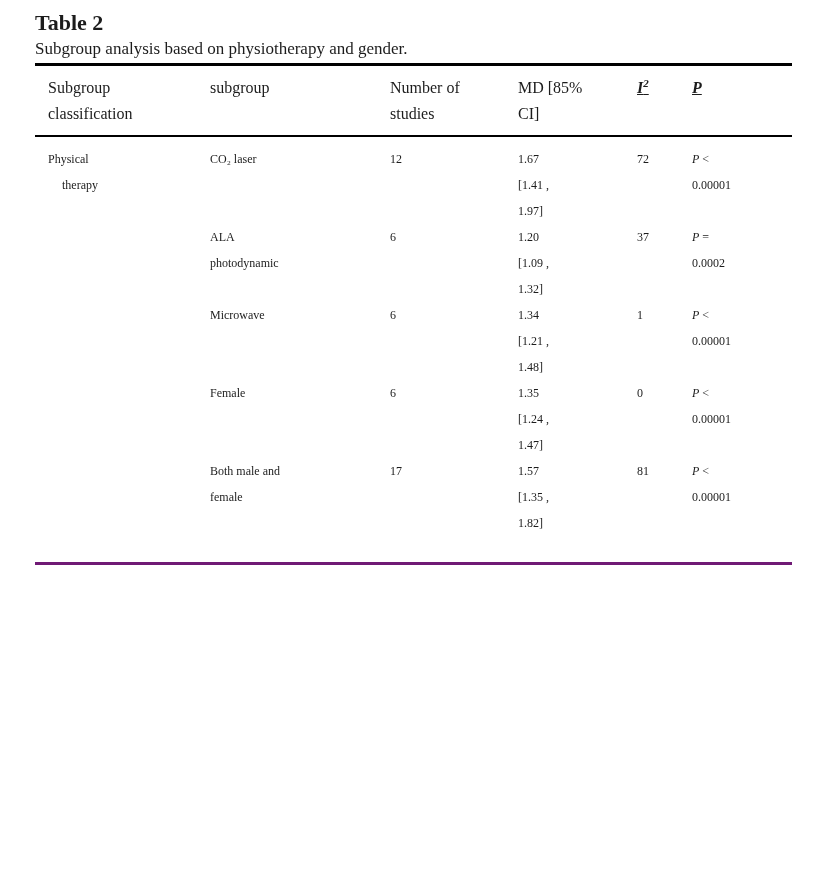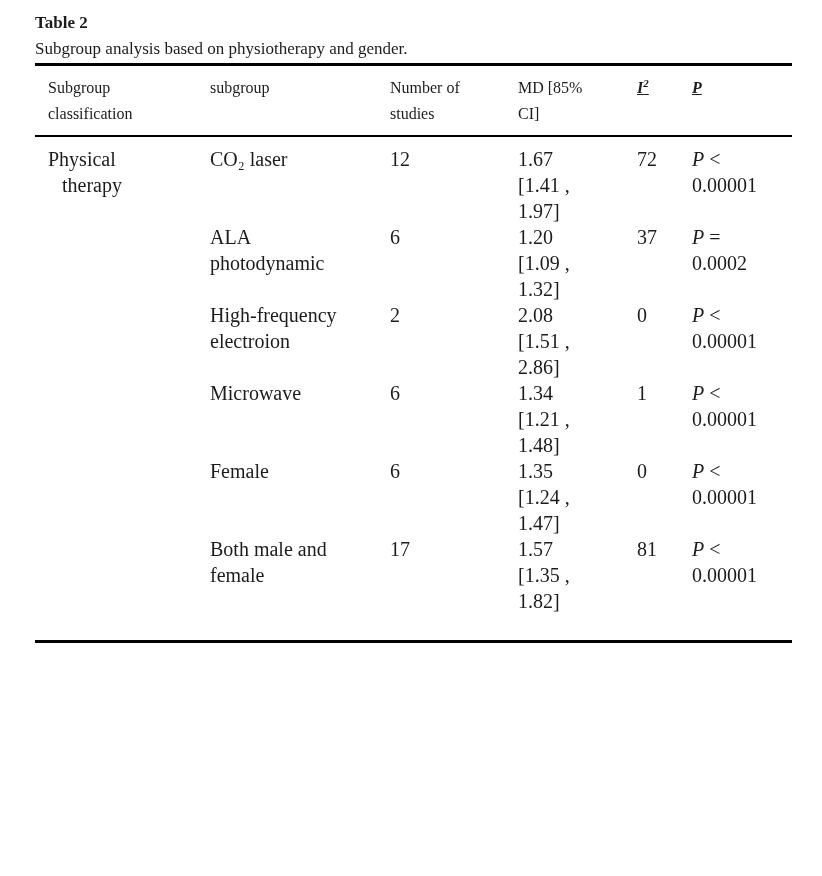--- a/index.html
+++ b/index.html
@@ -5,45 +5,45 @@
   * { margin: 0; padding: 0; box-sizing: border-box; }
   html, body {
     width: 822px; height: 876px;
     background: #ffffff;
     font-family: "Liberation Serif", "DejaVu Serif", serif;
     color: #1c1c1c;
     overflow: hidden;
   }
   .page { padding: 10px 0 0 35px; }
   .tbl-title {
-    font-size: 17px; font-weight: bold; line-height: 26px;
+    font-size: 22px; font-weight: bold; line-height: 26px;
   }
   .tbl-caption {
     font-size: 17px; line-height: 26px; margin-bottom: 1px;
   }
   table.data {
     width: 757px;
     border-collapse: collapse;
     table-layout: fixed;
     border-top: 3px solid #000;
-    border-bottom: 3px solid #000000;
+    border-bottom: 3px solid #701a75;
   }
   thead th {
     font-weight: normal;
     text-align: left;
     vertical-align: top;
     font-size: 16px;
     line-height: 26px;
     padding: 9px 4px 8px 0;
     border-bottom: 2px solid #000;
     white-space: pre-line;
   }
   tbody td {
     vertical-align: top;
-    font-size: 20px;
+    font-size: 12px;
     line-height: 26px;
     padding: 0 4px 0 0;
     white-space: pre-line;
   }
   tbody tr:first-child td { padding-top: 9px; }
   tbody tr:last-child td { padding-bottom: 26px; }
   th:first-child, td:first-child { padding-left: 13px; }
   td.hang { padding-left: 27px; text-indent: -14px; }
   th.hang-h { padding-left: 13px; }
   .bi { font-weight: bold; font-style: italic; text-decoration: underline; }
@@ -99,32 +99,20 @@
         <td>6</td>
         <td>1.20
 [1.09 ,
 1.32]</td>
         <td>37</td>
         <td><span class="it">P</span><span> =
 0.0002</span></td>
       </tr>
       <tr>
         <td class="hang"></td>
-        <td>High-frequency
-electroion</td>
-        <td>2</td>
-        <td>2.08
-[1.51 ,
-2.86]</td>
-        <td>0</td>
-        <td><span class="it">P</span><span> &lt;
-0.00001</span></td>
-      </tr>
-      <tr>
-        <td class="hang"></td>
         <td>Microwave</td>
         <td>6</td>
         <td>1.34
 [1.21 ,
 1.48]</td>
         <td>1</td>
         <td><span class="it">P</span><span> &lt;
 0.00001</span></td>
       </tr>
       <tr>

